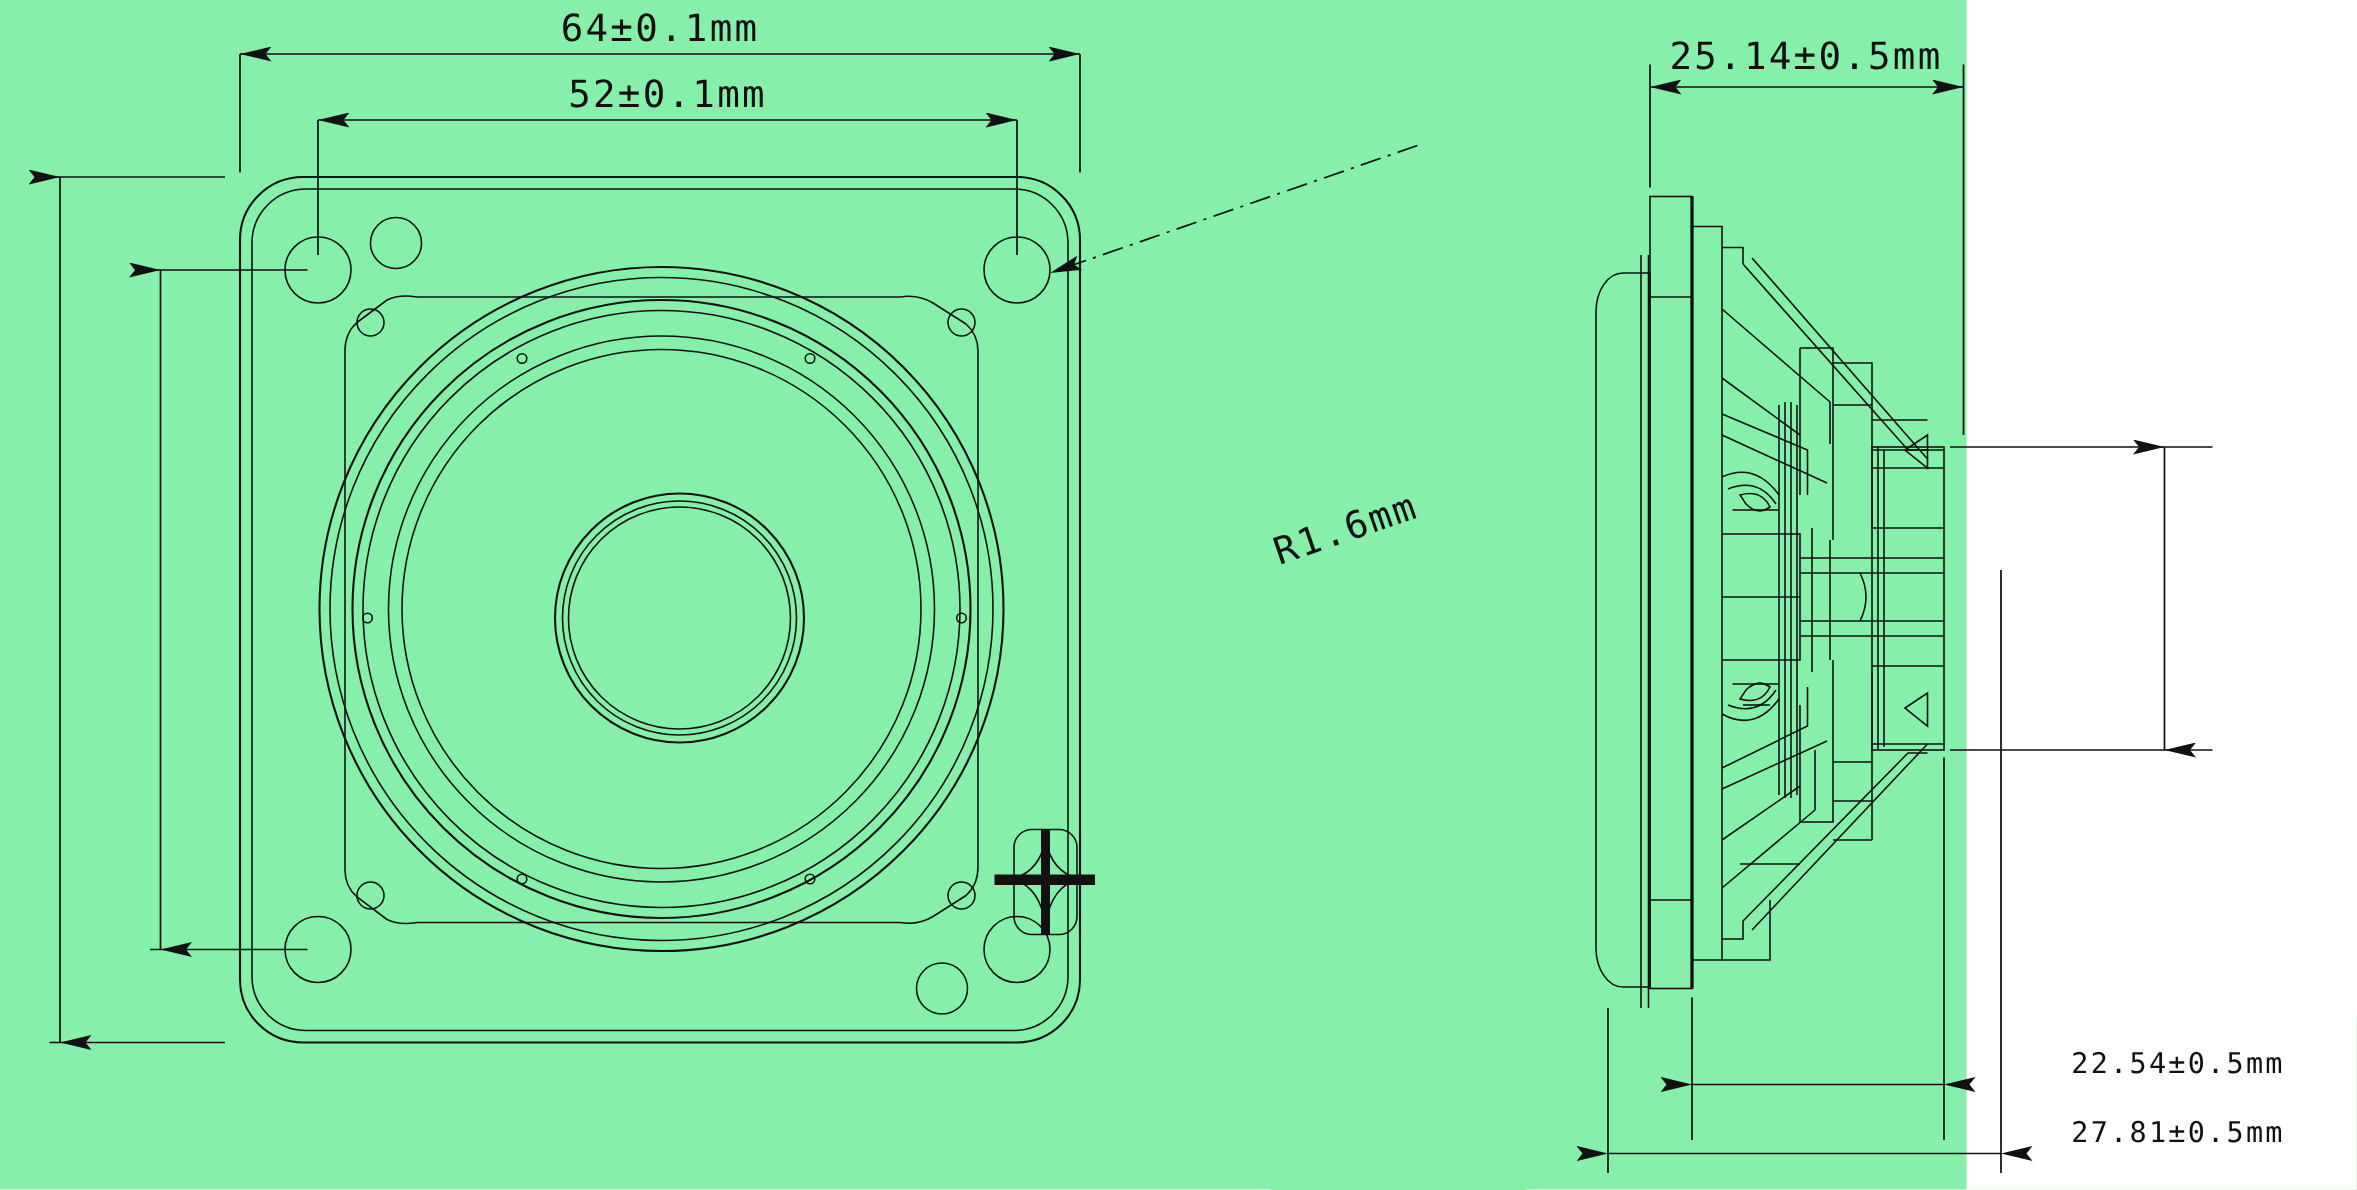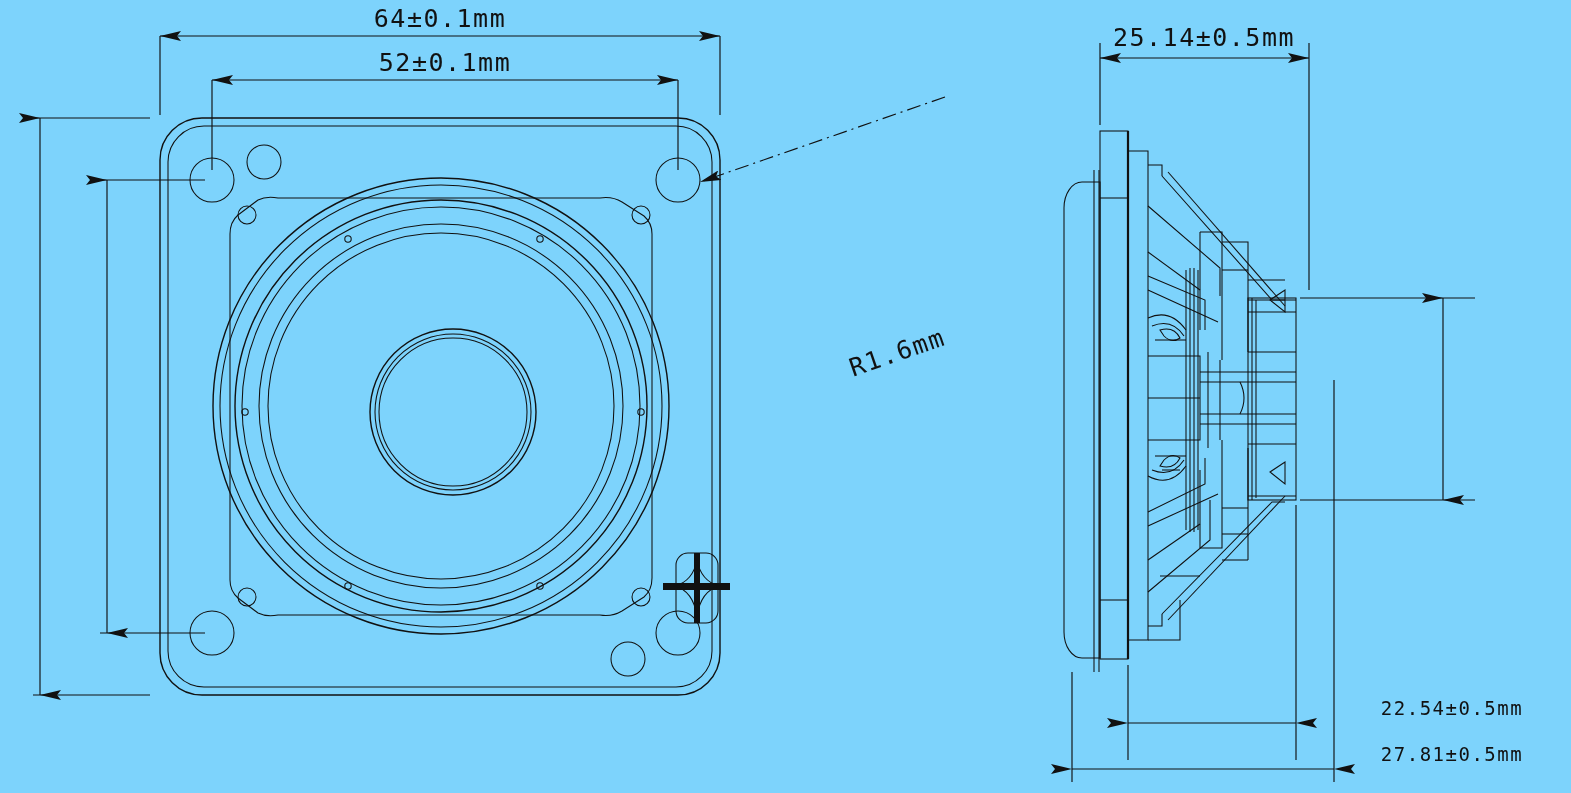--- a/index.html
+++ b/index.html
@@ -1,18 +1,18 @@
 <!DOCTYPE html>
 <html><head>
 <meta charset="utf-8">
 <style>
   html,body{margin:0;padding:0;background:#ffffff;}
   body{width:1571px;height:793px;overflow:hidden;
        font-family:"DejaVu Sans Mono","Liberation Mono",monospace;}
-  #sheet{position:relative;width:1571px;height:793px;background:#7dd3fc;}
+  #sheet{position:relative;width:1311px;height:793px;background:#86efac;}
   svg{display:block;}
   .dimtext{font-family:"DejaVu Sans Mono","Liberation Mono",monospace;
            font-size:25px;fill:#111;letter-spacing:1.5px;
            transform-box:fill-box;}
   .dimtext-sm{font-size:19px;}
   .tol{font-size:13px;letter-spacing:0.5px;}
   .ln{fill:none;stroke:#111;}
   .thin{stroke-width:1.05;}
   .med{stroke-width:1.4;}
   .thick{stroke-width:2.2;}

